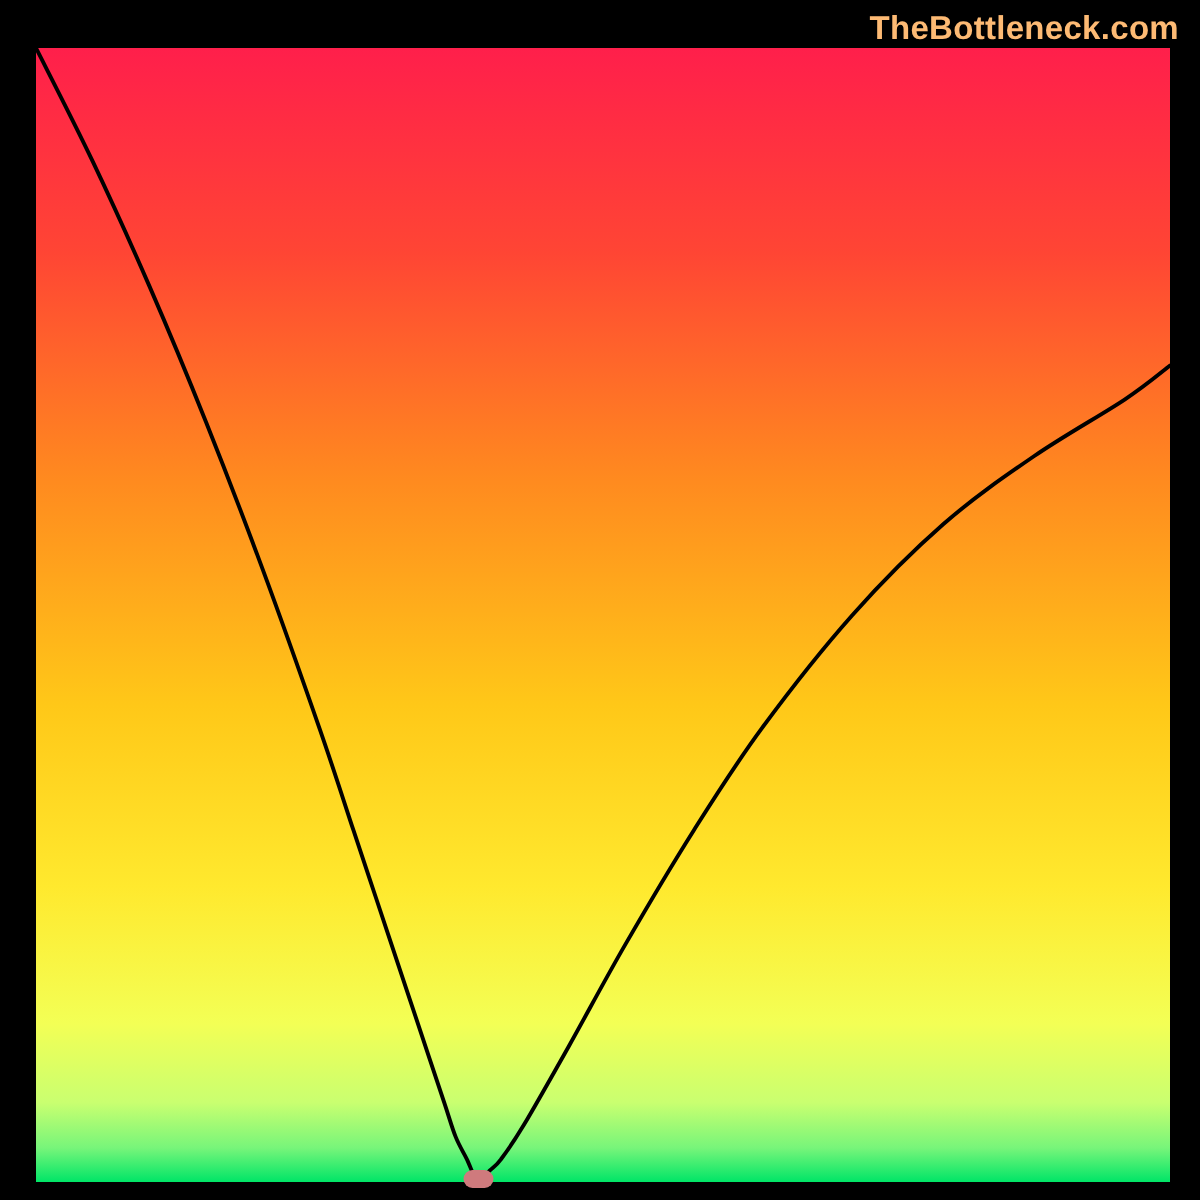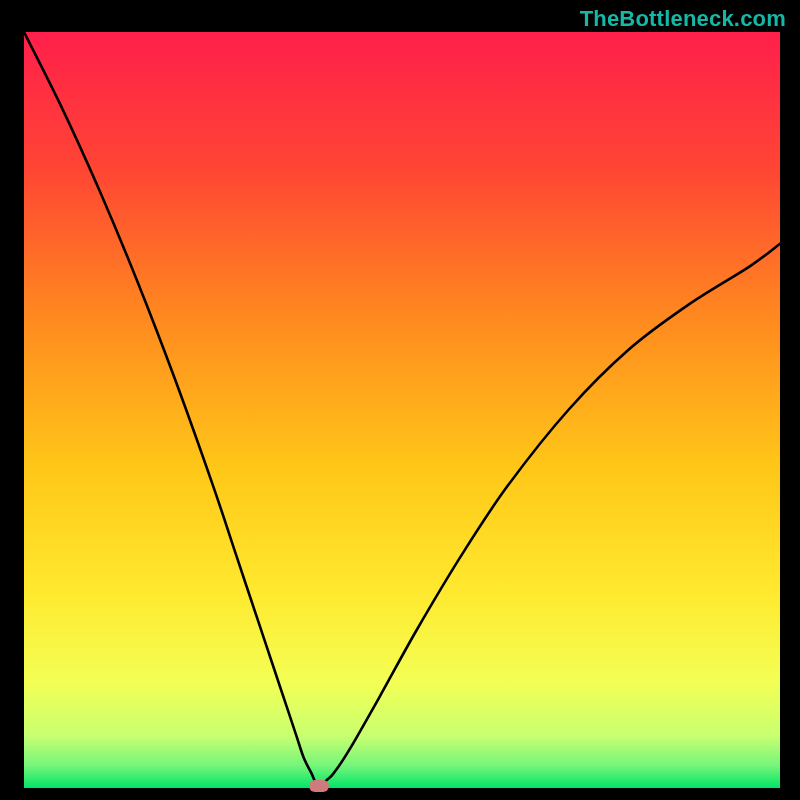--- a/index.html
+++ b/index.html
@@ -18,21 +18,21 @@
     height: 800px;
     background: #000;
   }
   .watermark {
     position: absolute;
     top: 6px;
     right: 14px;
     font-family: Arial, Helvetica, sans-serif;
     font-size: 22px;
     font-weight: 600;
-    color: #14b8a6;
+    color: #fdba74;
     letter-spacing: 0.2px;
   }
   svg {
     position: absolute;
     left: 24px;
     top: 32px;
     width: 756px;
     height: 756px;
     display: block;
   }

